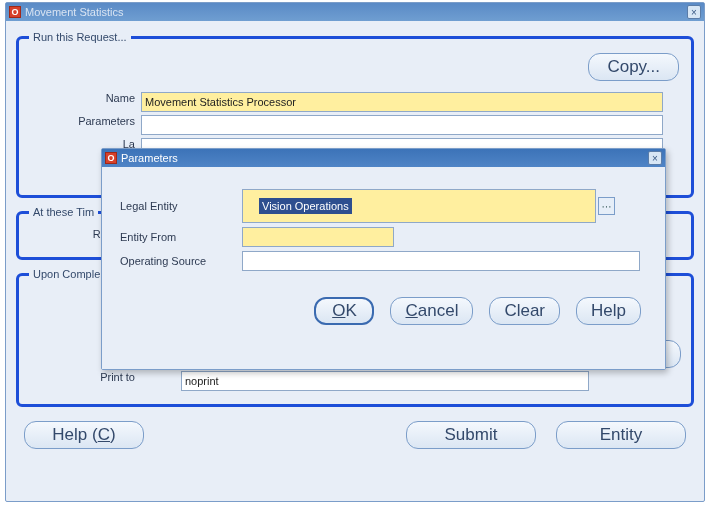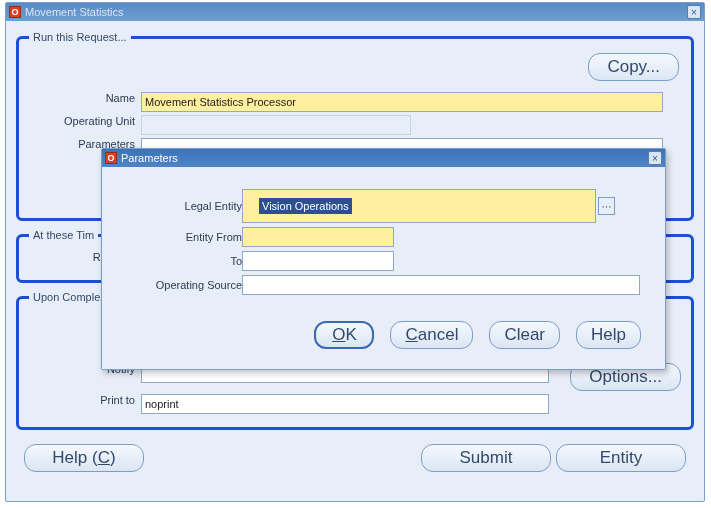--- a/index.html
+++ b/index.html
@@ -72,34 +72,34 @@
     height: 28px; border: 1px solid #7b9dc9; border-radius: 12px;
     background: linear-gradient(#f4f8fd, #dbe6f3);
     color: #33496b; font-size: 17px; padding: 0 18px;
     display:inline-flex;align-items:center;justify-content:center;
     cursor:pointer; min-width:80px;
   }
   .btn.small { min-width: 60px; padding:0 14px;}
   .btn.default { border: 2px solid #3a6ab0; }
   .copy-row { display:flex; justify-content:flex-end; padding: 4px 2px 8px 0;}
   .bottom-bar {
-    display:flex; gap: 5px; padding: 6px 8px; align-items:center;
+    display:flex; gap: 20px; padding: 6px 8px; align-items:center;
   }
   .bottom-bar .spacer { flex:1; }
   .lov-btn {
     width:17px;height:18px;border:1px solid #7b9dc9; background:#e6eef8;
     display:inline-flex;align-items:center;justify-content:center;font-size:10px;color:#355;
     margin-left:2px;cursor:pointer;
   }
   .params-dialog {
     left: 101px; top: 148px; width: 565px; height: 222px;
     box-shadow: 2px 3px 6px rgba(0,0,0,0.25);
   }
   .params-body { padding: 18px 18px 10px 18px; background:#e8eef7; height:calc(100% - 18px);}
-  .plbl { width: 122px; text-align:right; color:#2d3a52;}
+  .plbl { width: 122px; color:#2d3a52;}
   .paramrow { display:flex; align-items:center; margin:4px 0;}
   .dlg-btns { display:flex; gap:16px; justify-content:flex-end; margin-top:26px; padding-right:6px;}
   .underline-key { text-decoration: underline; }
 </style>
 </head>
 <body>
 
 <div class="window main-window">
   <div class="titlebar">
     <span class="orabox">O</span>
@@ -111,24 +111,20 @@
     <fieldset>
       <legend>Run this Request...</legend>
       <div class="copy-row">
         <div class="btn">Copy...</div>
       </div>
       <div class="row">
         <div class="lbl">Name</div>
         <input class="field yellow" style="width: 522px;" value="Movement Statistics Processor">
       </div>
       <div class="row">
-        <div class="lbl">Operating Unit</div>
-        <input class="field" style="width: 270px; background: rgb(232, 238, 247); border-color: rgb(198, 211, 228);" value="">
-      </div>
-      <div class="row">
         <div class="lbl">Parameters</div>
         <input class="field" style="width: 522px;" value="">
       </div>
       <div class="row">
         <div class="lbl">La</div>
         <input class="field" style="width: 522px;">
       </div>
       <div style="height:24px"></div>
     </fieldset>
 
@@ -147,21 +143,21 @@
         <input class="field" style="width: 408px;" value="">
       </div>
       <div class="row">
         <div class="lbl">Notify</div>
         <input class="field" style="width: 408px;" value="">
         <div style="flex:1"></div>
         <div class="btn" style="min-width:100px">Options...</div>
       </div>
       <div class="row">
         <div class="lbl">Print to</div>
-        <input class="field" style="width: 408px;" value="noprint">
+        <input class="field" style="width: 408px; margin-left: 40px;" value="noprint">
       </div>
     </fieldset>
 
     <div class="bottom-bar">
       <div class="btn" style="min-width:120px">
         <span>Help (</span>
           <span class="underline-key">C</span>
           <span>)</span>
       </div>
       <div class="spacer"></div>
@@ -184,24 +180,20 @@
       <div class="field yellow" style="width:354px;display:flex;align-items:center;padding:16px">
         <span style="background:#2e4f8f;color:#fff;padding:2px 3px">Vision Operations</span>
       </div>
       <span class="lov-btn">⋯</span>
     </div>
     <div class="paramrow">
       <div class="plbl">Entity From</div>
       <input class="field yellow" style="width: 152px;" value="">
     </div>
     <div class="paramrow">
-      <div class="plbl">To</div>
-      <input class="field" style="width: 152px;" value="">
-    </div>
-    <div class="paramrow">
       <div class="plbl">Operating Source</div>
       <input class="field" style="width: 398px;" value="">
     </div>
     <div class="dlg-btns">
       <div class="btn small default">
         <span class="underline-key">O</span>
           <span>K</span>
       </div>
       <div class="btn small">
         <span class="underline-key">C</span>

